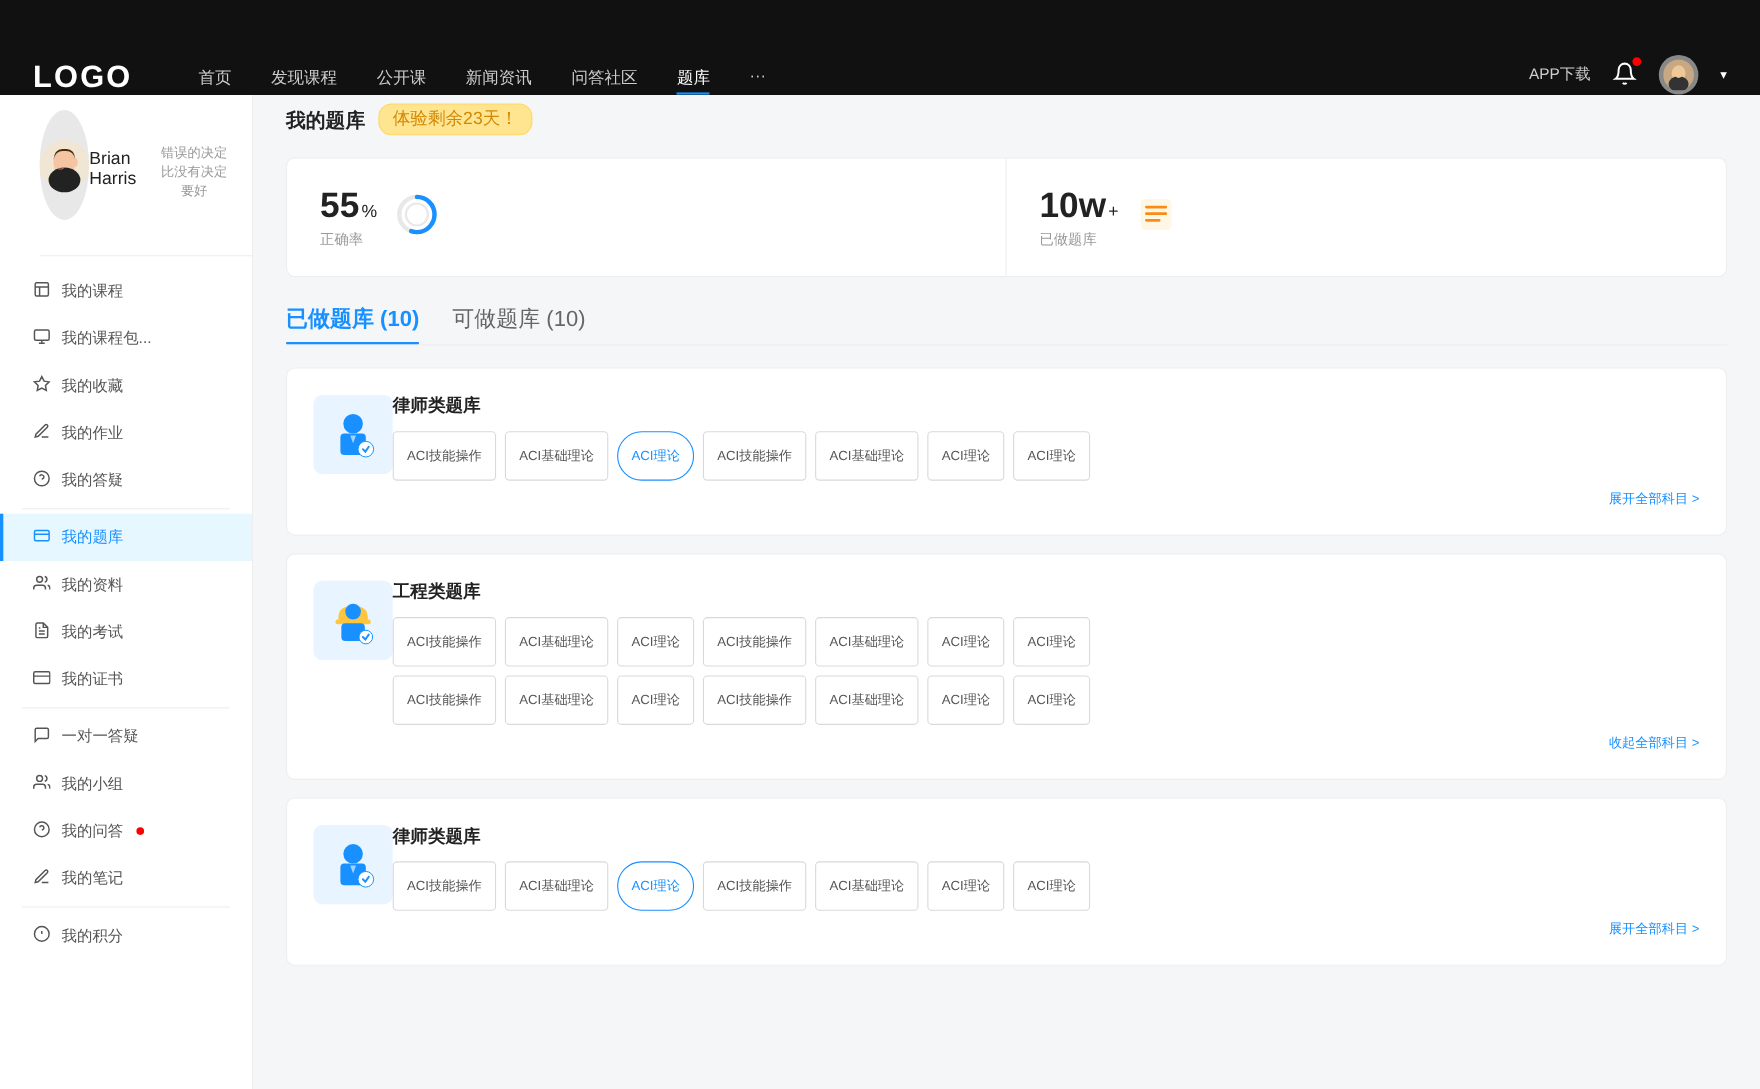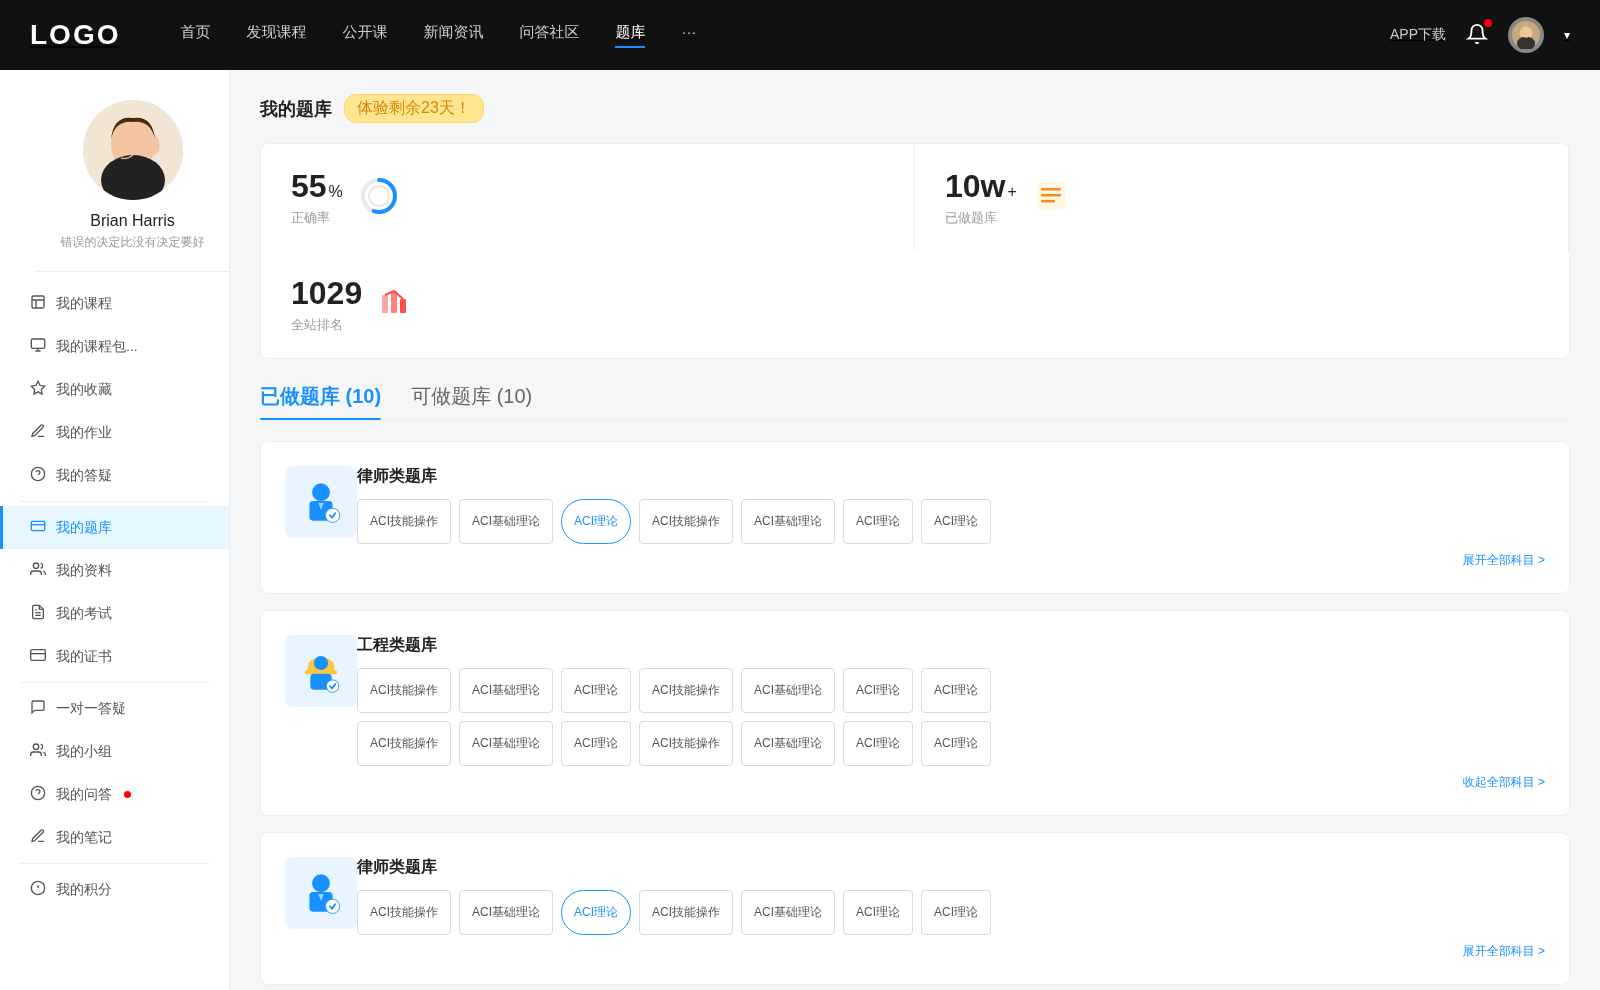--- a/index.html
+++ b/index.html
@@ -1,28 +1,27 @@
 <!DOCTYPE html>
 <html><head>
   <meta charset="utf-8">
   <style>
     * { box-sizing: border-box; margin: 0; padding: 0; }
     body { font-family: "PingFang SC", "Microsoft YaHei", sans-serif; background: #f0f2f5; min-height: 990px; }
 
     
     .navbar {
       background: #111;
-      height: 70px;
-      display: flex;
-      align-items: center;
+      height: 86px;
+      display: flex;
+      align-items: flex-end;
       padding: 0 30px;
       position: fixed;
       top: 0; left: 0; right: 0;
       z-index: 100;
-      text-decoration: underline;
     }
     .navbar-logo {
       color: #fff;
       font-size: 28px;
       font-weight: bold;
       letter-spacing: 2px;
       margin-right: 60px;
     }
     .navbar-nav {
       display: flex;
@@ -85,21 +84,21 @@
       width: 230px;
       background: #fff;
       border-right: 1px solid #eee;
       padding: 30px 0 20px 0;
       position: fixed;
       top: 70px; left: 0; bottom: 0;
       overflow-y: auto;
     }
     .sidebar-profile {
       display: flex;
-      flex-direction: column;
+      flex-direction: row;
       align-items: center;
       padding-bottom: 20px;
       border-bottom: 1px solid #eee;
       margin-left: 36px;
     }
     .profile-avatar {
       width: 100px; height: 100px;
       border-radius: 50%;
       background: #e8e8e8;
       overflow: hidden;
@@ -556,36 +555,20 @@
         <div>
           <svg width="36" height="36" viewBox="0 0 36 36">
             <rect x="4" y="4" width="28" height="28" rx="4" fill="#fff7e6"></rect>
             <rect x="8" y="10" width="20" height="2.5" rx="1" fill="#fa8c16"></rect>
             <rect x="8" y="16" width="20" height="2.5" rx="1" fill="#fa8c16"></rect>
             <rect x="8" y="22" width="14" height="2.5" rx="1" fill="#fa8c16"></rect>
           </svg>
         </div>
       </div>
 
-      <div class="stat-item">
-        <div class="stat-text">
-          <div class="stat-number">
-            <span>1029</span>
-          </div>
-          <div class="stat-label">全站排名</div>
-        </div>
-        <div>
-          <svg width="36" height="36" viewBox="0 0 36 36">
-            <rect x="4" y="10" width="6" height="18" rx="1" fill="#ff4d4f" opacity="0.5"></rect>
-            <rect x="13" y="6" width="6" height="22" rx="1" fill="#ff4d4f" opacity="0.7"></rect>
-            <rect x="22" y="14" width="6" height="14" rx="1" fill="#ff4d4f"></rect>
-            <polyline points="7,10 16,6 25,14" stroke="#ff4d4f" stroke-width="2" fill="none" marker-end="url(#arr)"></polyline>
-          </svg>
-        </div>
-      </div>
     </div>
 
     <div class="tabs-row">
       <div class="tab-item active">已做题库 (10)</div>
       <div class="tab-item">可做题库 (10)</div>
     </div>
 
     <div class="bank-card">
       <div class="bank-icon">
 

